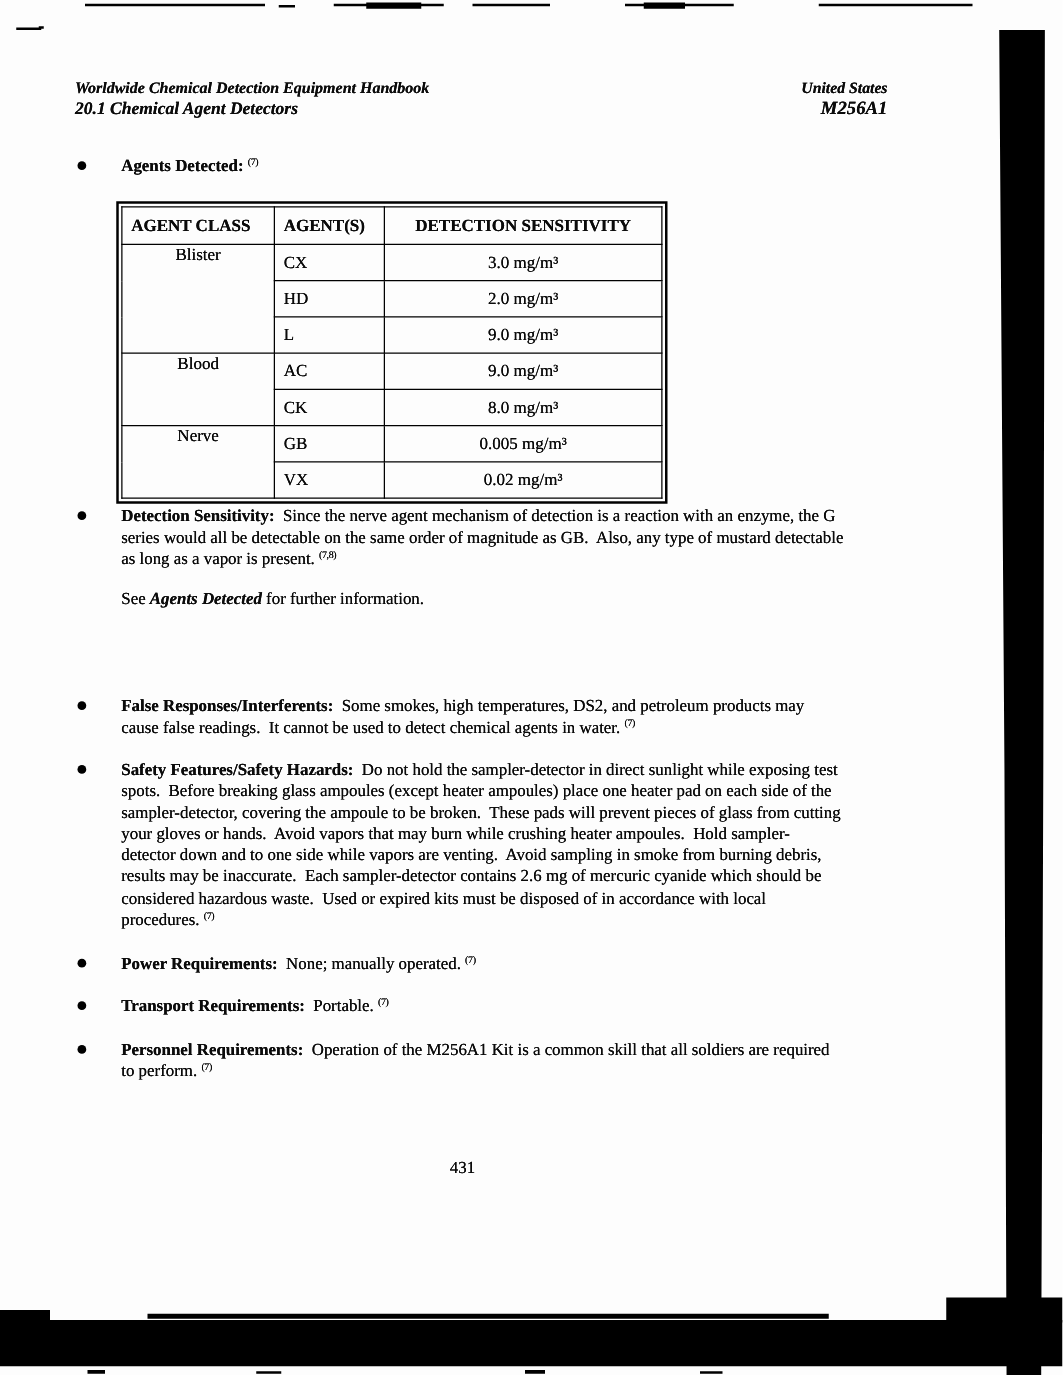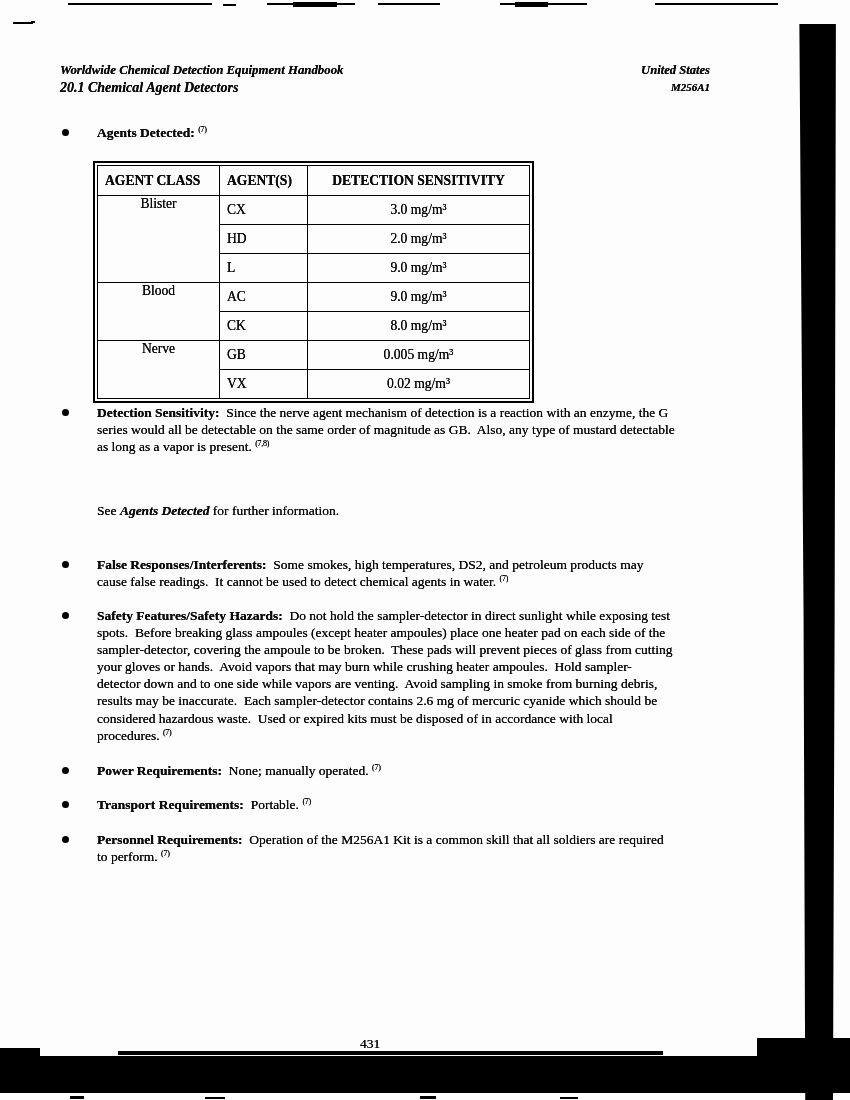--- a/index.html
+++ b/index.html
@@ -20,47 +20,47 @@
     position:absolute;left:796px;top:24px;width:42px;height:1076px;background:#000;
     clip-path:polygon(8% 0,95% 0,92% 55%,88% 100%,22% 100%,18% 55%);
   }
 
   
   .hdr-left{position:absolute;left:60px;top:62px;font-style:italic;font-weight:bold;line-height:17px;}
   .hdr-left .l1{font-size:12.8px;}
   .hdr-left .l2{font-size:14px;font-style:italic;}
   .hdr-right{position:absolute;right:172px;top:62px;text-align:right;font-style:italic;font-weight:bold;line-height:17px;}
   .hdr-right .l1{font-size:12.6px;}
-  .hdr-right .l2{font-size:11px;}
+  .hdr-right .l2{font-size:15px;}
 
   
   .sec{position:absolute;left:97px;width:578px;}
   .sec .bullet{position:absolute;left:-35px;top:5px;width:7px;height:7px;border-radius:50%;background:#000;}
   .para{margin:0;font-size:13.5px;line-height:17.1px;}
   .para b{font-weight:bold;}
   .para .body{white-space:pre-wrap;}
   sup.ref{font-size:8px;line-height:0;vertical-align:5px;letter-spacing:-0.3px;}
-  .see{position:absolute;left:97px;width:578px;font-size:13.5px;line-height:17px;margin-top:32px;}
+  .see{position:absolute;left:97px;width:578px;font-size:13.5px;line-height:17px;}
   .see .em{font-weight:bold;font-style:italic;}
 
   
   .tbl-wrap{position:absolute;left:93px;top:161px;width:441px;border:2px solid #000;padding:2px;background:#fdfdfd;}
   table.agents{border-collapse:collapse;width:100%;}
   table.agents th,table.agents td{
     border:1.6px solid #000;font-size:13.6px;padding:0 7px;background:#fdfdfd;
   }
   table.agents th{height:30px;font-weight:bold;}
   table.agents td{height:29px;}
   .th-left{text-align:left;}
   .th-center{text-align:center;}
   td.cls{width:122px;vertical-align:top;padding-top:5px;text-align:center;}
   td.agt{width:88px;text-align:left;}
   td.val{text-align:center;}
 
-  .pageno{position:absolute;left:0;top:1036px;width:740px;text-align:center;font-size:13.5px;}
+  .pageno{position:absolute;left:0;top:926px;width:740px;text-align:center;font-size:13.5px;}
 </style>
 </head>
 <body>
 
 <div class="page ink">
 
   <div class="art" style="left:68px;top:3px;width:144px;height:2px;"></div>
   <div class="art" style="left:223px;top:4px;width:13px;height:2px;"></div>
   <div class="art" style="left:267px;top:3px;width:88px;height:2px;"></div>
   <div class="art" style="left:293px;top:2px;width:44px;height:5px;"></div>

